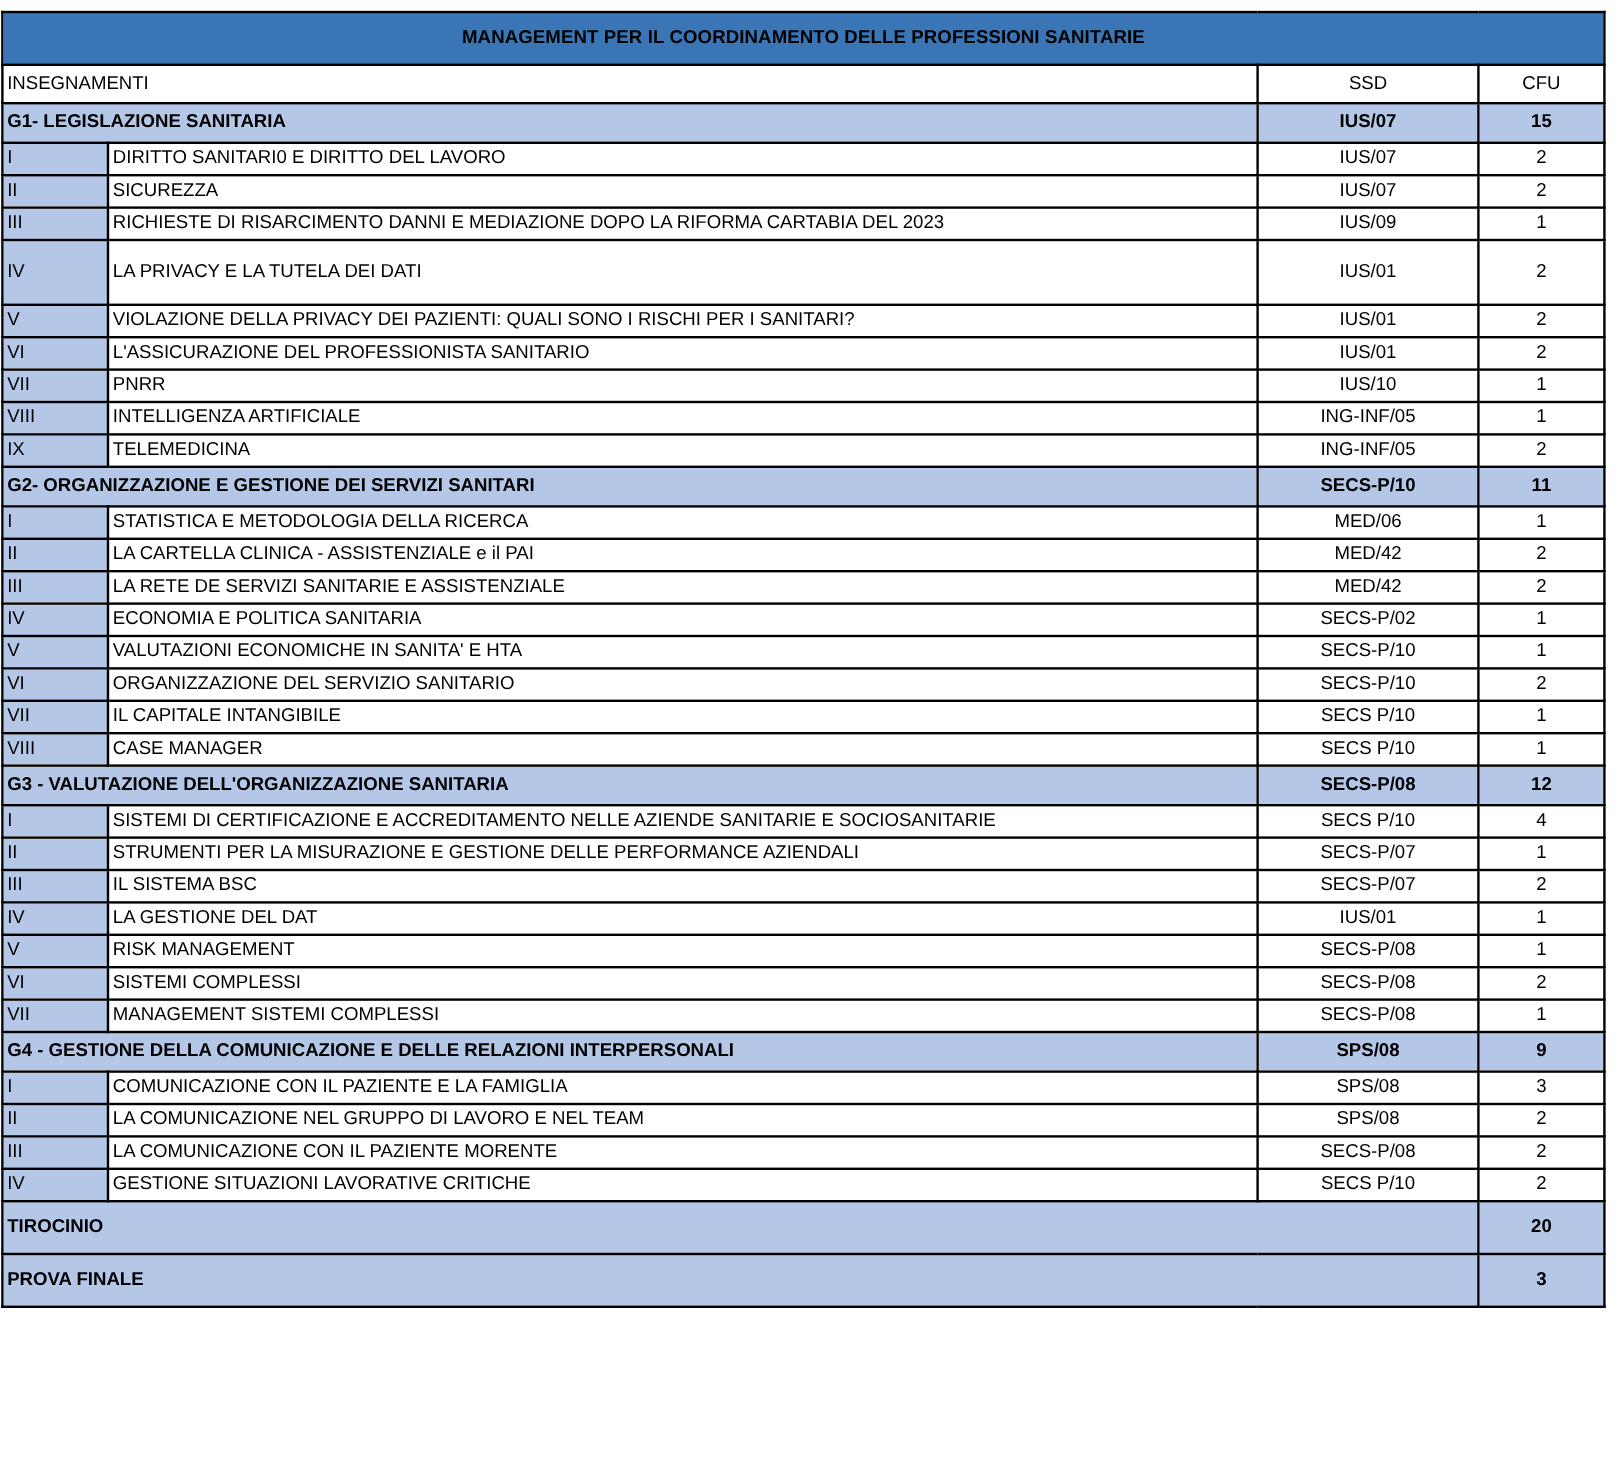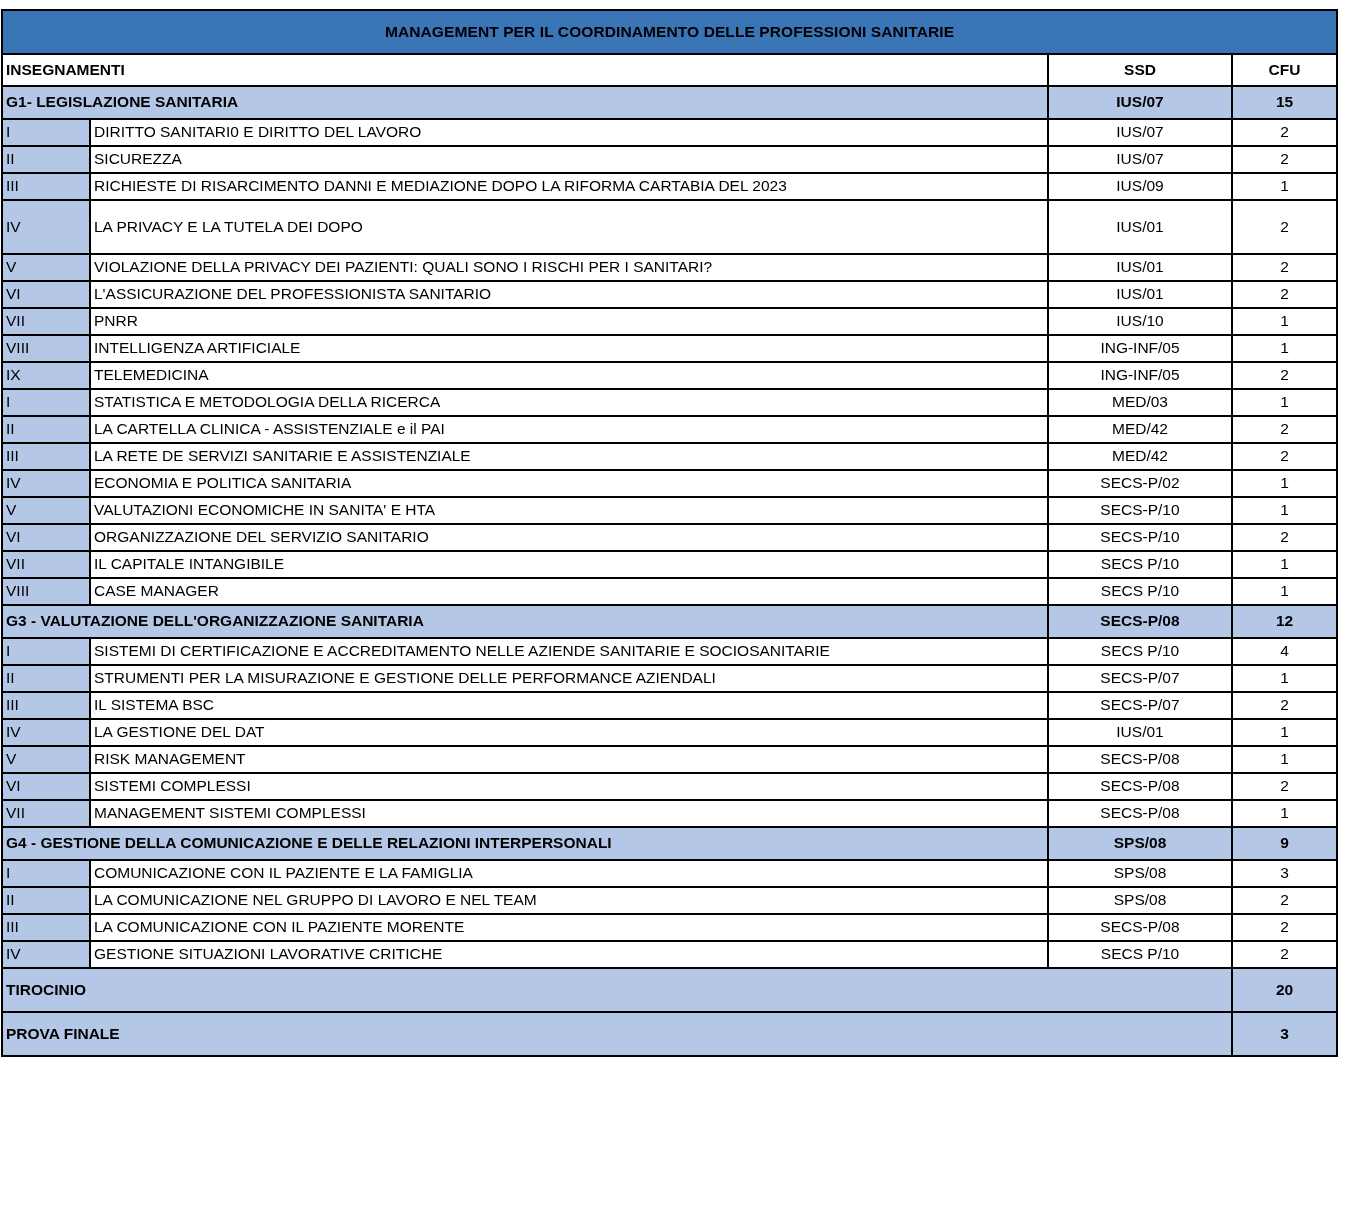--- a/index.html
+++ b/index.html
@@ -49,21 +49,21 @@
     font-size: 25px;
     font-weight: bold;
     text-align: center;
     height: 42px;
     letter-spacing: 0.1px;
   }
   
   .head-row td {
     background: #ffffff;
     font-size: 16px;
-    font-weight: bold;
+    font-weight: normal;
     height: 30px;
     text-align: left;
   }
   
   .group-row td {
     background: #b4c7e7;
     font-weight: bold;
     font-size: 17.5px;
     height: 31px;
   }
@@ -134,21 +134,21 @@
           <td class="cfu">2</td>
         </tr>
         <tr class="item-row">
           <td class="num">III</td>
           <td class="name">RICHIESTE DI RISARCIMENTO DANNI E MEDIAZIONE DOPO LA RIFORMA CARTABIA DEL 2023</td>
           <td class="ssd">IUS/09</td>
           <td class="cfu">1</td>
         </tr>
         <tr class="item-row tall">
           <td class="num">IV</td>
-          <td class="name">LA PRIVACY E LA TUTELA DEI DOPO</td>
+          <td class="name">LA PRIVACY E LA TUTELA DEI DATI</td>
           <td class="ssd">IUS/01</td>
           <td class="cfu">2</td>
         </tr>
         <tr class="item-row">
           <td class="num">V</td>
           <td class="name">VIOLAZIONE DELLA PRIVACY DEI PAZIENTI: QUALI SONO I RISCHI PER I SANITARI?</td>
           <td class="ssd">IUS/01</td>
           <td class="cfu">2</td>
         </tr>
         <tr class="item-row">
@@ -168,24 +168,29 @@
           <td class="name">INTELLIGENZA ARTIFICIALE</td>
           <td class="ssd">ING-INF/05</td>
           <td class="cfu">1</td>
         </tr>
         <tr class="item-row">
           <td class="num">IX</td>
           <td class="name">TELEMEDICINA</td>
           <td class="ssd">ING-INF/05</td>
           <td class="cfu">2</td>
         </tr>
+        <tr class="group-row">
+          <td class="name" colspan="2">G2- ORGANIZZAZIONE E GESTIONE DEI SERVIZI SANITARI</td>
+          <td class="ssd">SECS-P/10</td>
+          <td class="cfu">11</td>
+        </tr>
         <tr class="item-row">
           <td class="num">I</td>
           <td class="name">STATISTICA E METODOLOGIA DELLA RICERCA</td>
-          <td class="ssd">MED/03</td>
+          <td class="ssd">MED/06</td>
           <td class="cfu">1</td>
         </tr>
         <tr class="item-row">
           <td class="num">II</td>
           <td class="name">LA CARTELLA CLINICA - ASSISTENZIALE e il PAI</td>
           <td class="ssd">MED/42</td>
           <td class="cfu">2</td>
         </tr>
         <tr class="item-row">
           <td class="num">III</td>

